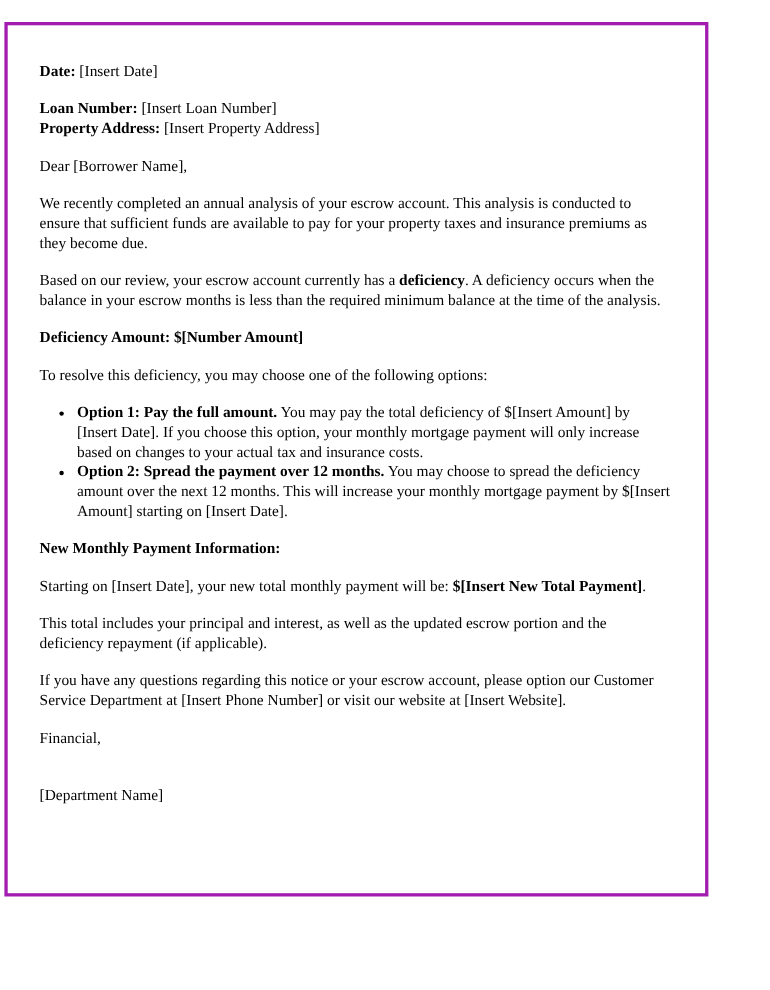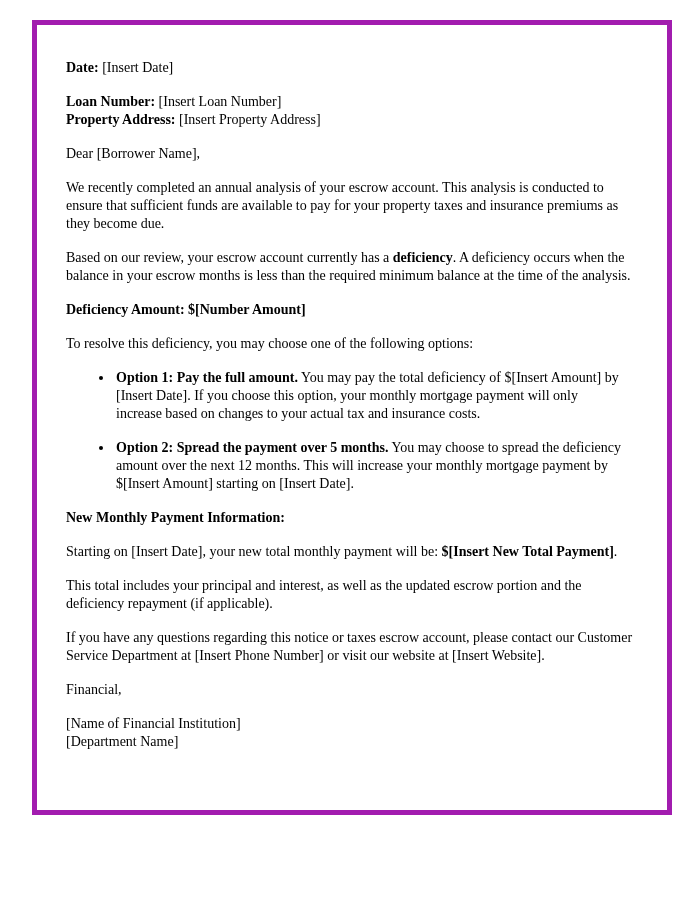--- a/index.html
+++ b/index.html
@@ -9,44 +9,44 @@
   }
   body {
     width: 700px;
     height: 900px;
     position: relative;
     font-family: "Liberation Serif", "DejaVu Serif", serif;
     color: #000000;
   }
   .page {
     position: absolute;
-    left: 32px;
+    left: 4px;
     top: 20px;
     width: 640px;
     height: 795px;
     box-sizing: border-box;
-    border: 5px solid #a21caf;
+    border: 3px solid #a21caf;
     background: #ffffff;
     padding: 34px 29px 0 29px;
     overflow: hidden;
   }
   .page p {
     margin: 0 0 16px 0;
     font-size: 14px;
     line-height: 18px;
   }
   .page ul {
     margin: 0 0 16px 0;
     padding: 0 0 0 32px;
     font-size: 14px;
     line-height: 18px;
     list-style-type: disc;
   }
   .page li {
-    margin: 16px;
+    margin: 0;
     padding: 0 0 0 2px;
   }
   strong {
     font-weight: bold;
   }
 </style>
 </head>
 <body>
 
 <div class="page">
@@ -61,28 +61,28 @@
   <p>We recently completed an annual analysis of your escrow account. This analysis is conducted to ensure that sufficient funds are available to pay for your property taxes and insurance premiums as they become due.</p>
 
   <p><span>Based on our review, your escrow account currently has a </span><strong>deficiency</strong><span>. A deficiency occurs when the balance in your escrow months is less than the required minimum balance at the time of the analysis.</span></p>
 
   <p><strong>Deficiency Amount: $[Number Amount]</strong></p>
 
   <p>To resolve this deficiency, you may choose one of the following options:</p>
 
   <ul>
     <li><strong>Option 1: Pay the full amount.</strong><span> You may pay the total deficiency of $[Insert Amount] by [Insert Date]. If you choose this option, your monthly mortgage payment will only increase based on changes to your actual tax and insurance costs.</span></li>
-    <li><strong>Option 2: Spread the payment over 5 months.</strong><span> You may choose to spread the deficiency amount over the next 12 months. This will increase your monthly mortgage payment by $[Insert Amount] starting on [Insert Date].</span></li>
+    <li><strong>Option 2: Spread the payment over 12 months.</strong><span> You may choose to spread the deficiency amount over the next 12 months. This will increase your monthly mortgage payment by $[Insert Amount] starting on [Insert Date].</span></li>
   </ul>
 
   <p><strong>New Monthly Payment Information:</strong></p>
 
   <p><span>Starting on [Insert Date], your new total monthly payment will be: </span><strong>$[Insert New Total Payment]</strong><span>.</span></p>
 
   <p>This total includes your principal and interest, as well as the updated escrow portion and the deficiency repayment (if applicable).</p>
 
-  <p>If you have any questions regarding this notice or taxes escrow account, please contact our Customer Service Department at [Insert Phone Number] or visit our website at [Insert Website].</p>
+  <p>If you have any questions regarding this notice or your escrow account, please option our Customer Service Department at [Insert Phone Number] or visit our website at [Insert Website].</p>
 
   <p>Financial,</p>
 
-  <p><span>[Name of Financial Institution]</span><br><span>[Department Name]</span></p>
+  <p><br><span>[Department Name]</span></p>
 
 </div>
 
 </body></html>

